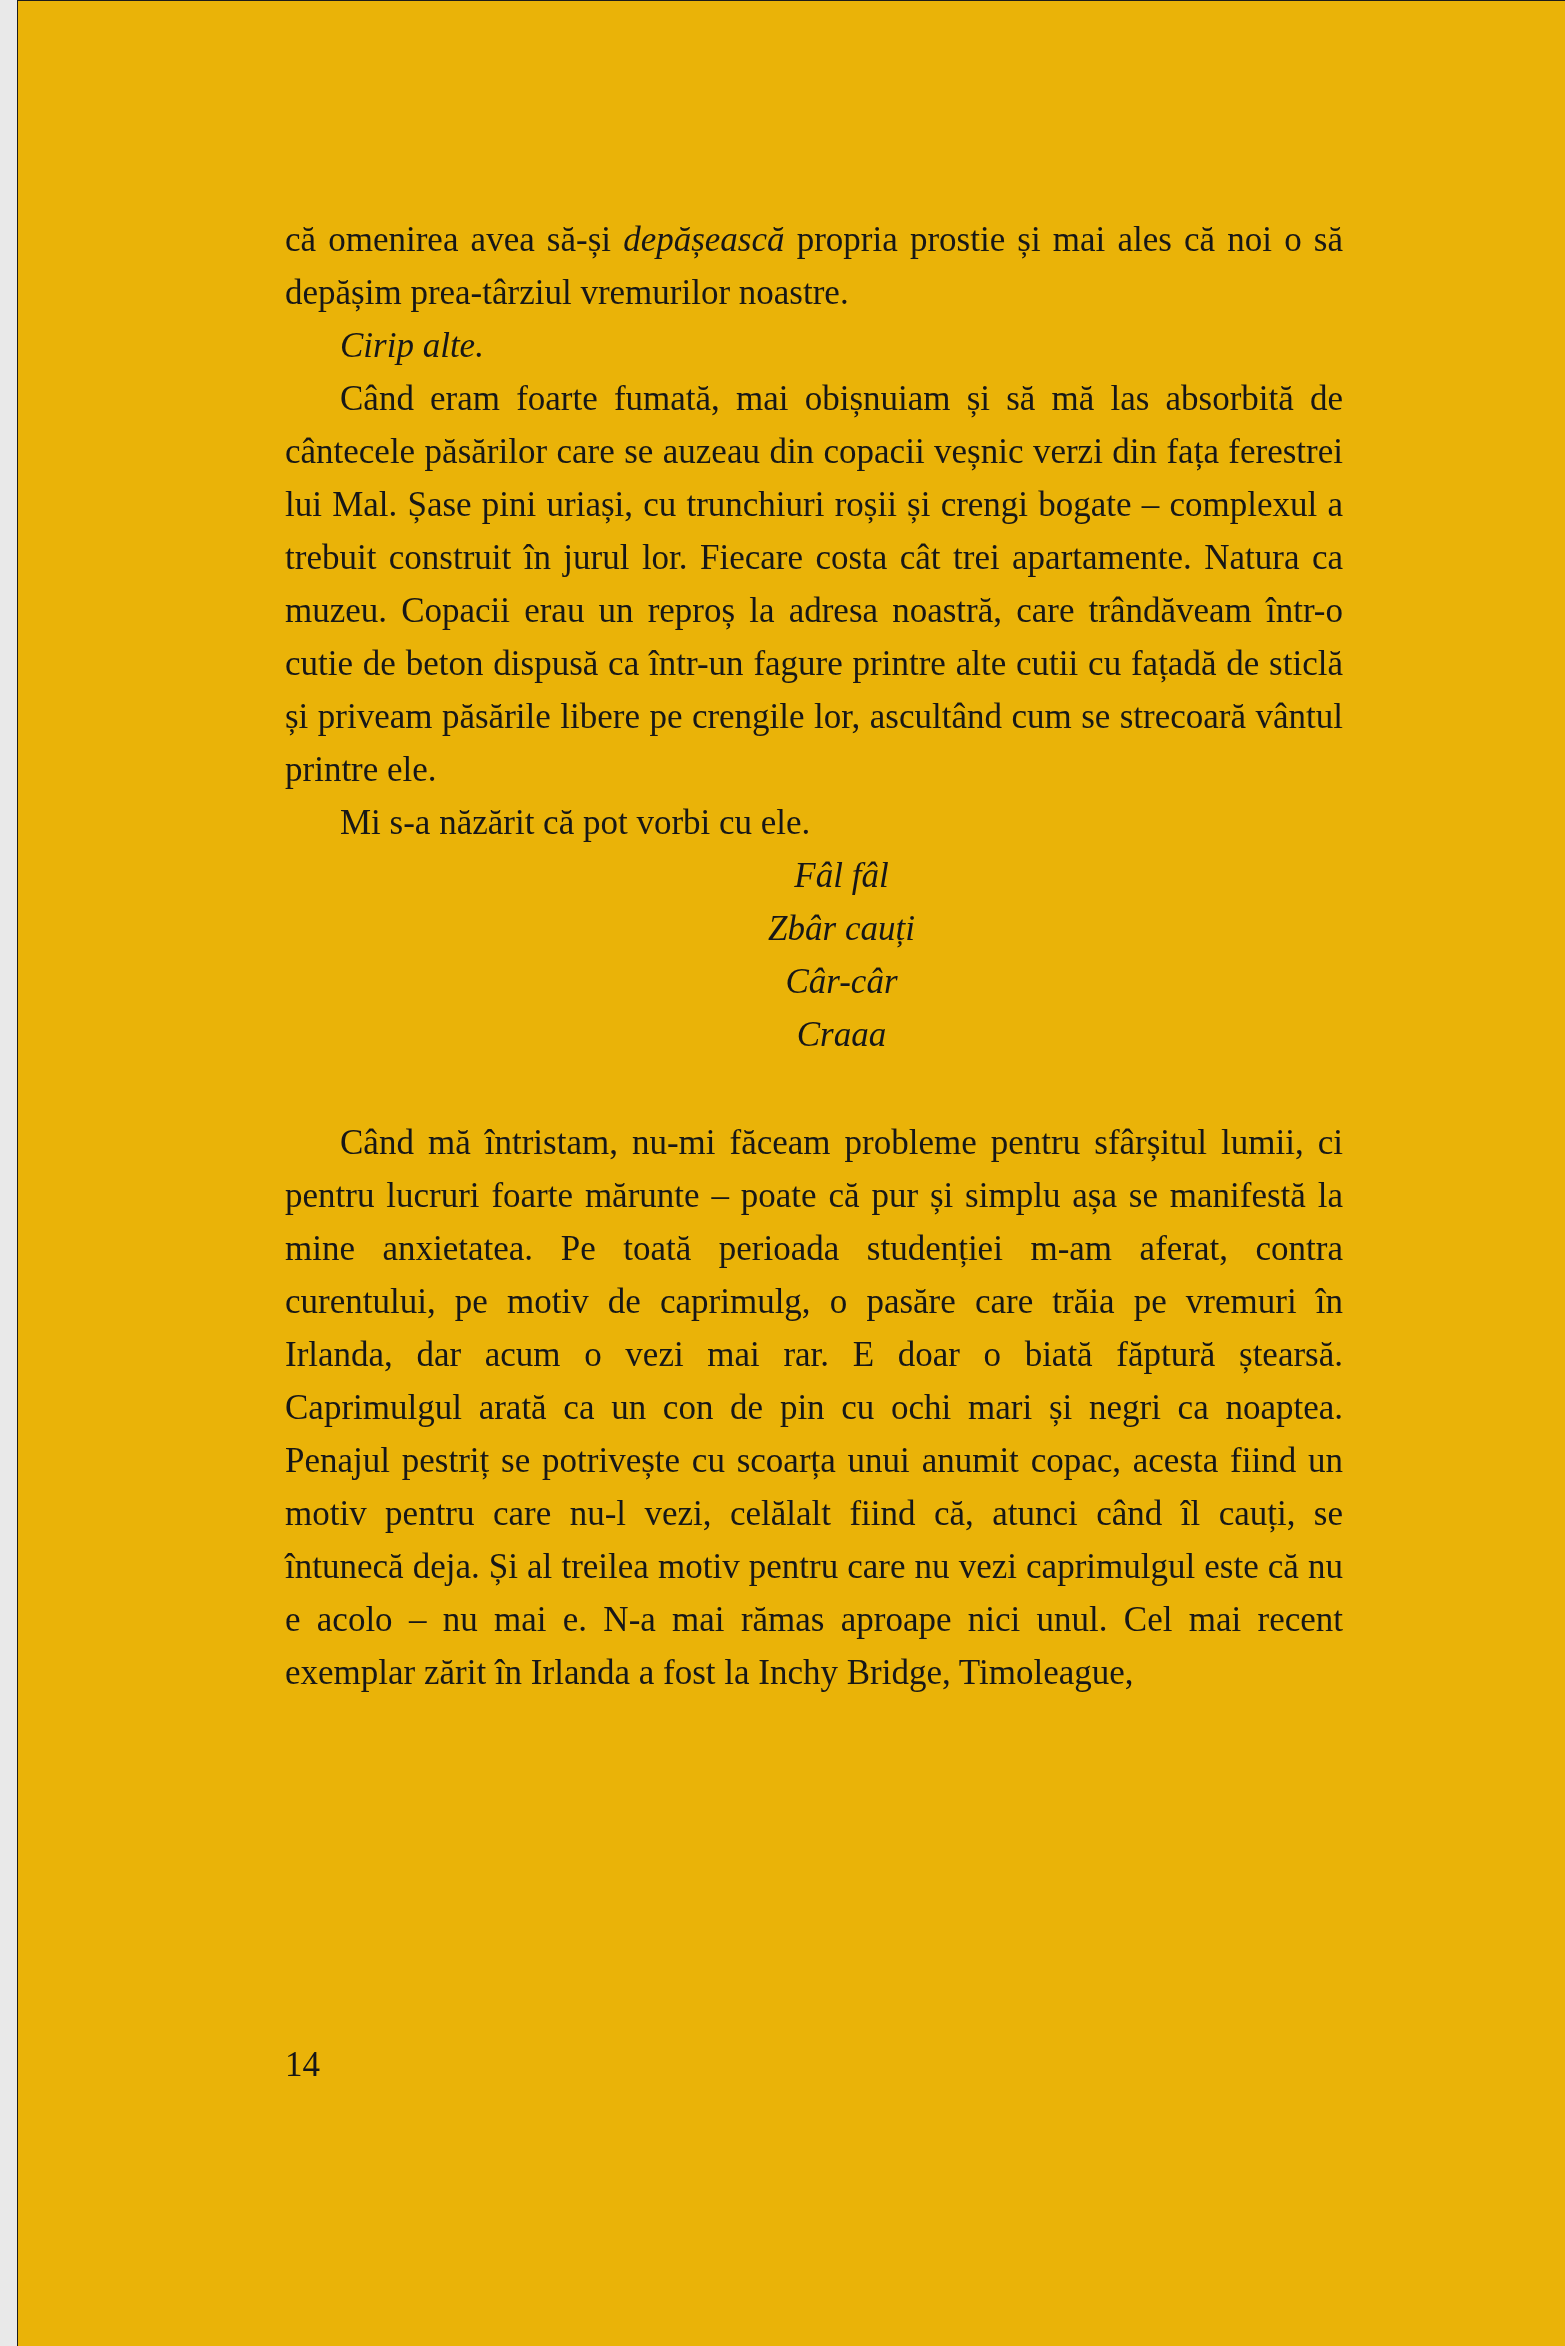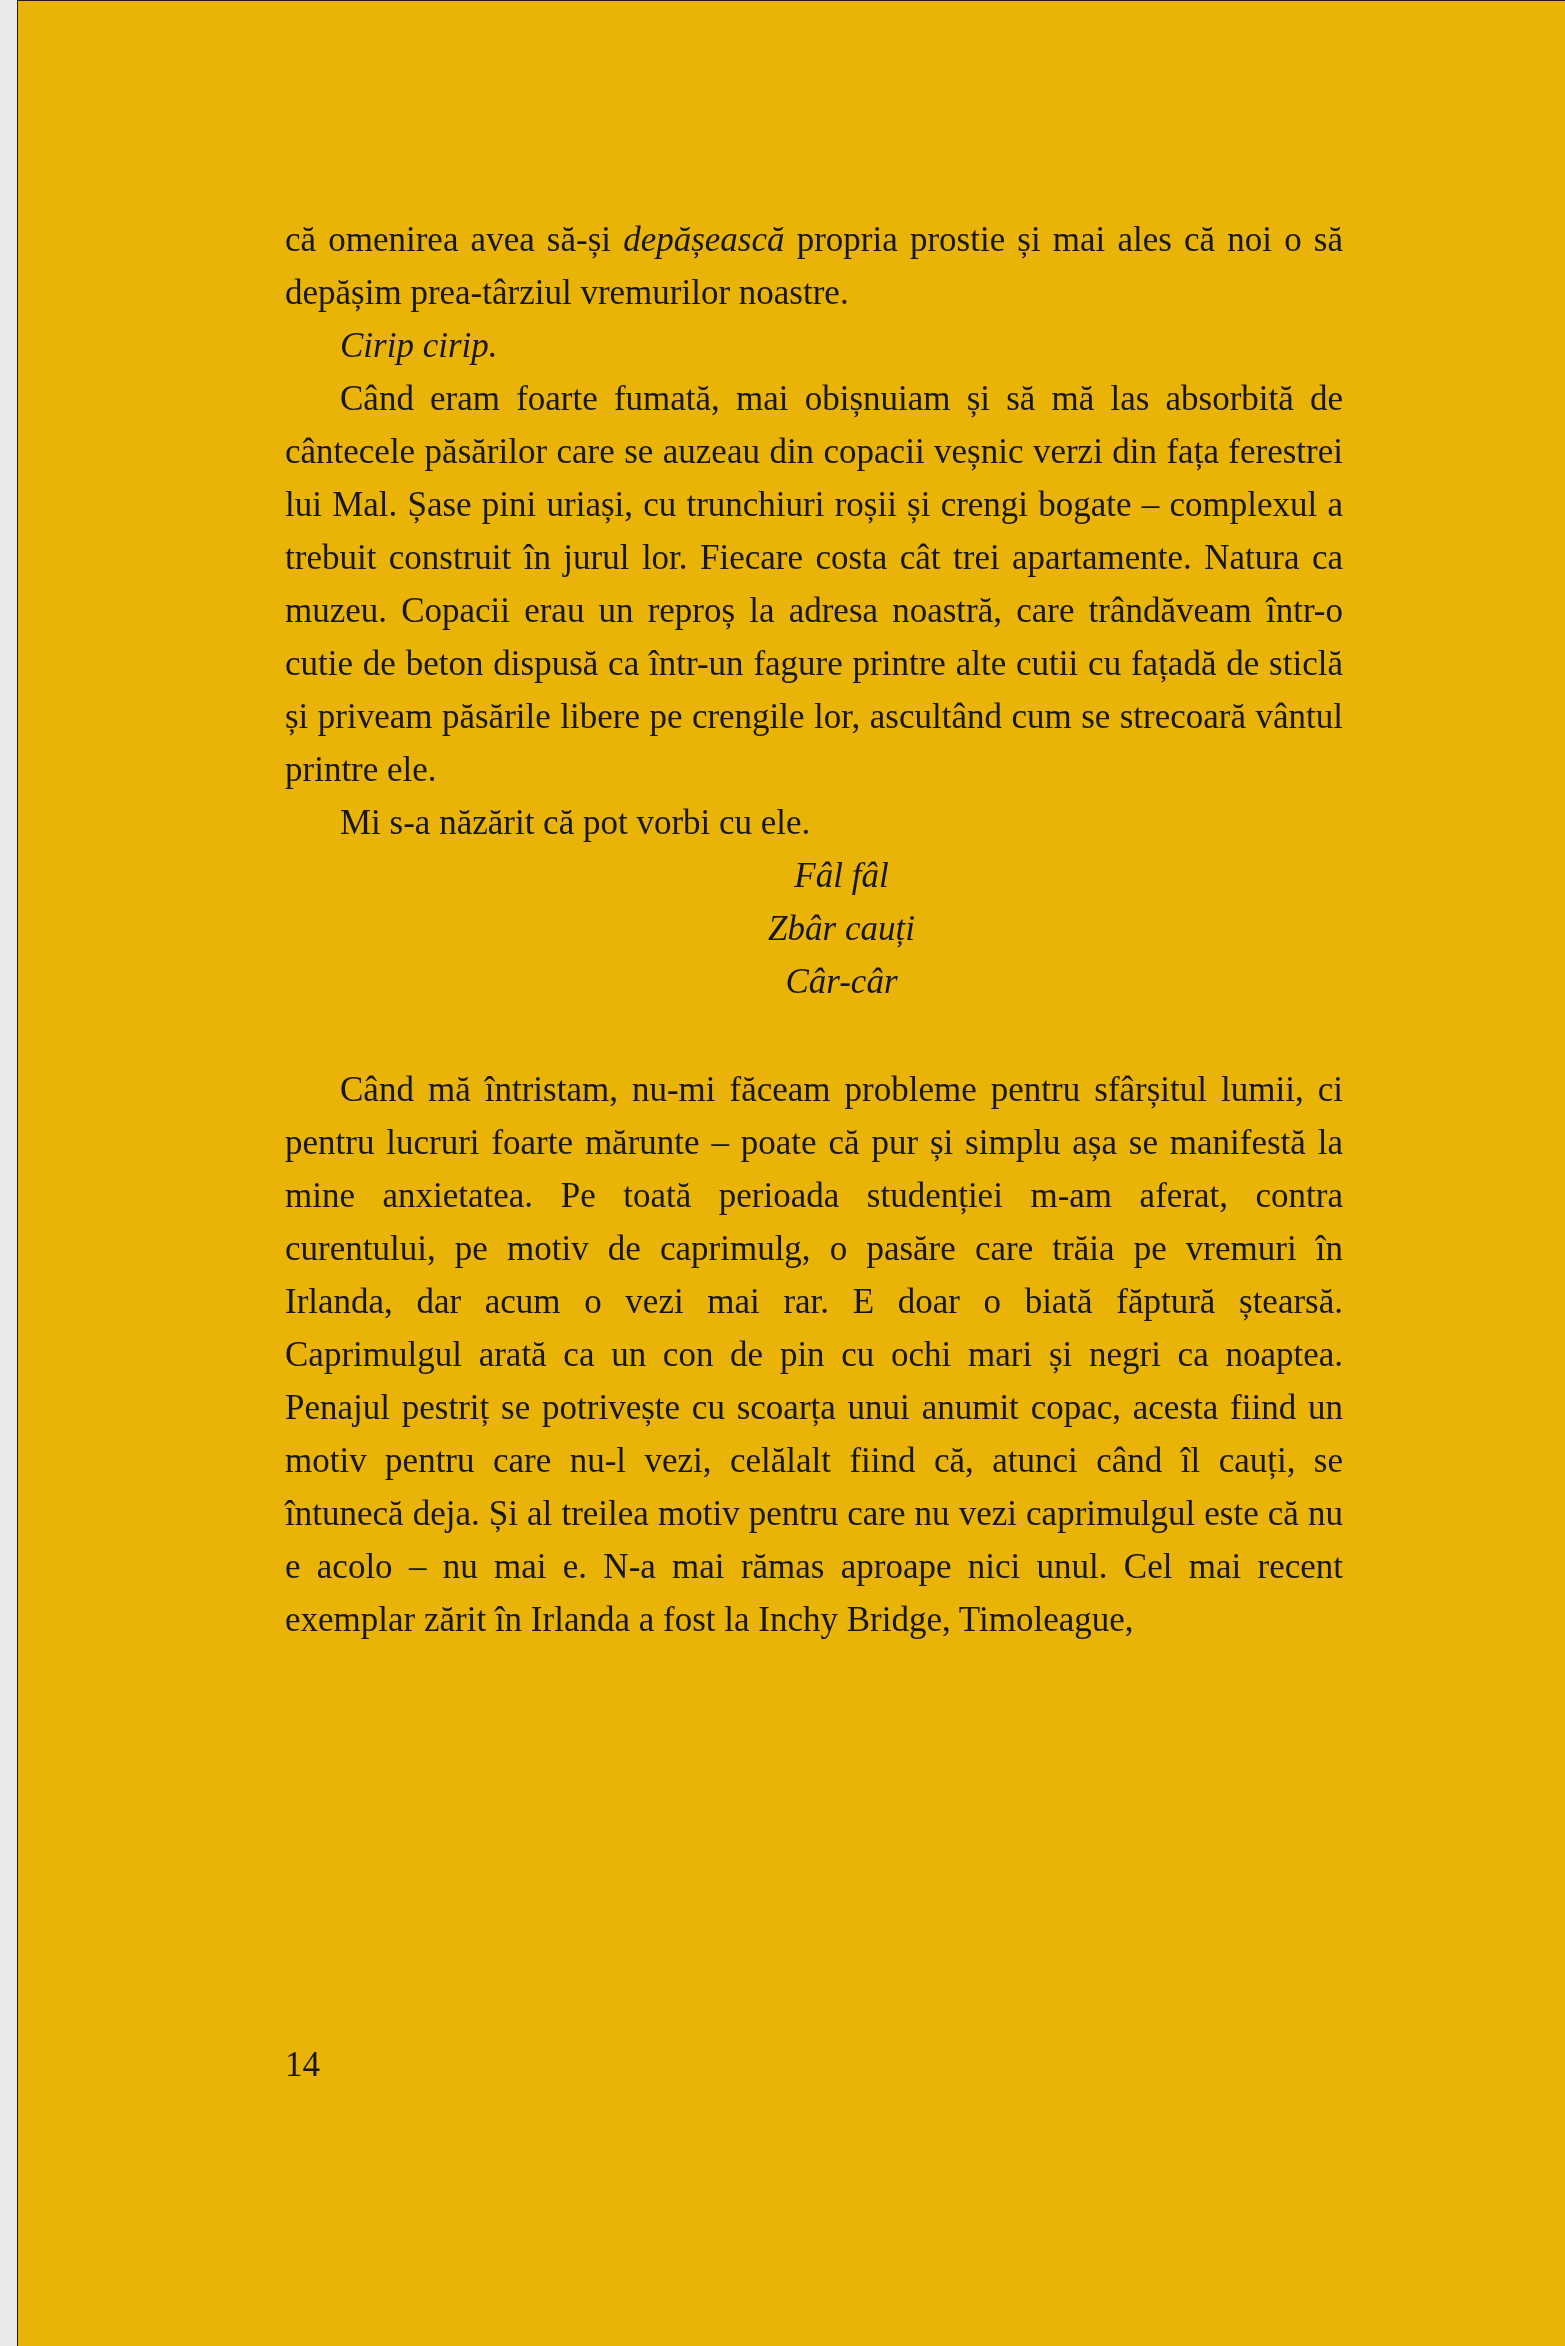--- a/index.html
+++ b/index.html
@@ -59,29 +59,30 @@
 </style>
 </head>
 <body>
 
 <div class="page">
 
   <div class="text-block">
 
     <p class="para first"><span>că omenirea avea să-și </span><em>depășească</em><span> propria prostie și mai ales că noi o să depășim prea-târziul vremurilor noastre.</span></p>
 
-    <p class="para italic">Cirip cirip.</p>
+    <p class="para italic">Cirip alte.</p>
 
     <p class="para">Când eram foarte fumată, mai obișnuiam și să mă las absorbită de cântecele păsărilor care se auzeau din copacii veșnic verzi din fața ferestrei lui Mal. Șase pini uriași, cu trunchiuri roșii și crengi bogate – complexul a trebuit construit în jurul lor. Fiecare costa cât trei apartamente. Natura ca muzeu. Copacii erau un reproș la adresa noastră, care trândăveam într-o cutie de beton dispusă ca într-un fagure printre alte cutii cu fațadă de sticlă și priveam păsările libere pe crengile lor, ascultând cum se strecoară vântul printre ele.</p>
 
     <p class="para">Mi s-a năzărit că pot vorbi cu ele.</p>
 
     <p class="para italic bird-line">Fâl fâl</p>
     <p class="para italic bird-line">Zbâr cauți</p>
     <p class="para italic bird-line">Câr-câr</p>
+    <p class="para italic bird-line">Craaa</p>
 
     <p class="para spaced">Când mă întristam, nu-mi făceam probleme pentru sfârșitul lumii, ci pentru lucruri foarte mărunte – poate că pur și simplu așa se manifestă la mine anxietatea. Pe toată perioada studenției m-am aferat, contra curentului, pe motiv de caprimulg, o pasăre care trăia pe vremuri în Irlanda, dar acum o vezi mai rar. E doar o biată făptură ștearsă. Caprimulgul arată ca un con de pin cu ochi mari și negri ca noaptea. Penajul pestriț se potrivește cu scoarța unui anumit copac, acesta fiind un motiv pentru care nu-l vezi, celălalt fiind că, atunci când îl cauți, se întunecă deja. Și al treilea motiv pentru care nu vezi caprimulgul este că nu e acolo – nu mai e. N-a mai rămas aproape nici unul. Cel mai recent exemplar zărit în Irlanda a fost la Inchy Bridge, Timoleague,</p>
 
   </div>
 
   <div class="page-number">14</div>
 
 </div>
 
 

